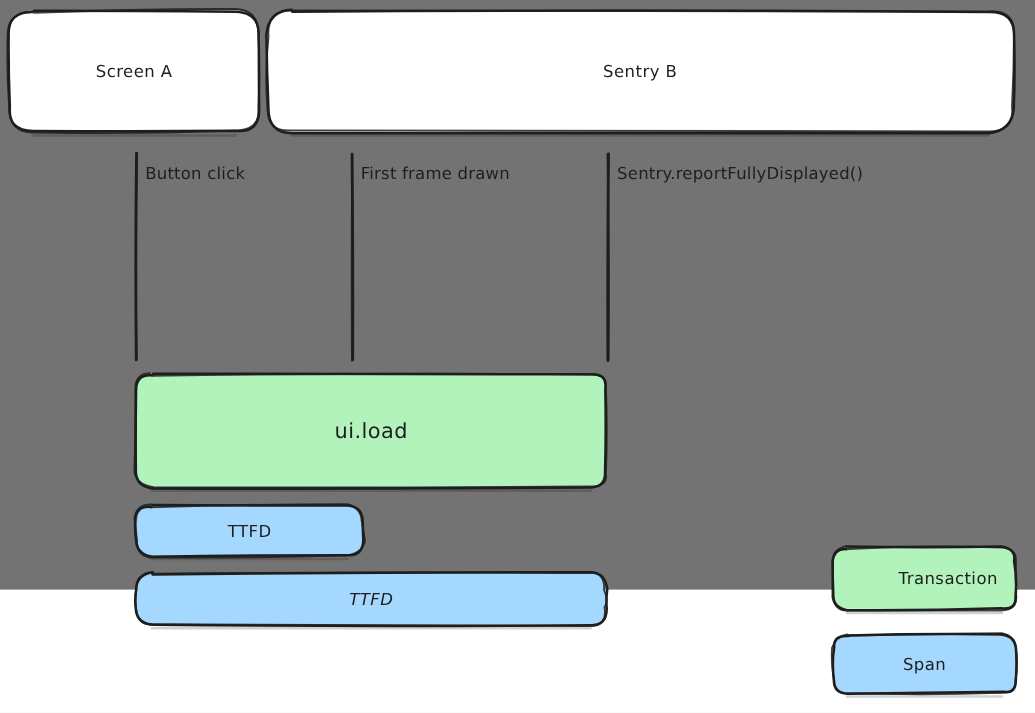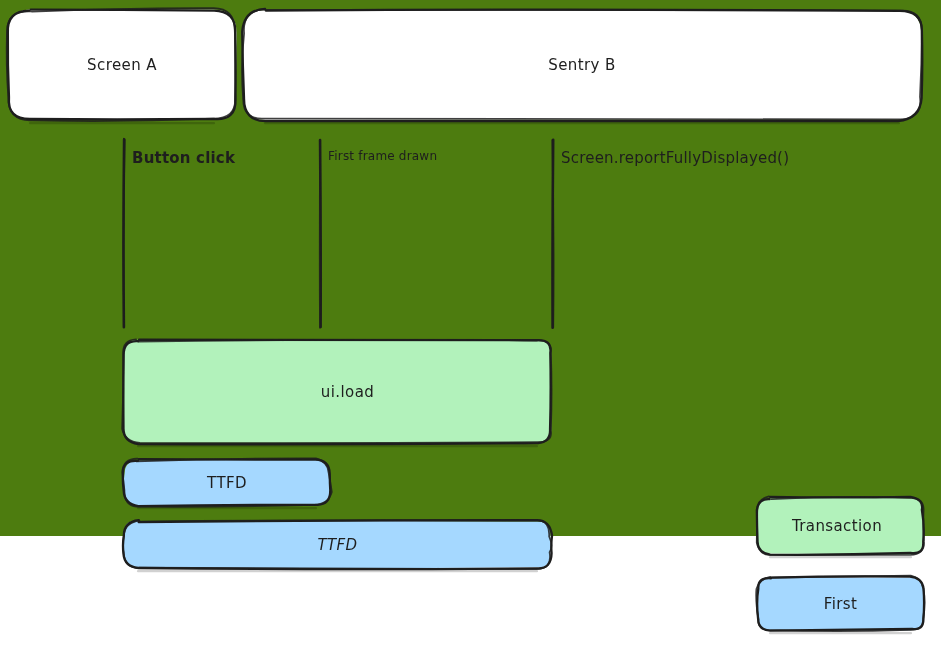--- a/index.html
+++ b/index.html
@@ -11,21 +11,21 @@
   body {
     font-family: "DejaVu Sans", sans-serif;
     width: 941px;
     height: 648px;
     overflow: hidden;
   }
   #canvas {
     position: relative;
     width: 941px;
     height: 536px;
-    background: #4d7c0f;
+    background: #737373;
   }
   #sketch-layer {
     position: absolute;
     left: 0; top: 0;
     width: 941px;
     height: 648px;
     pointer-events: none;
   }
   .node-label {
     position: absolute;
@@ -84,28 +84,28 @@
       <path d="M 769.9207645582967 496.84017546181565 Q 841.3743554577231 497.95204334019684 910.4546178628691 496.81196884163654 Q 924.0499018134549 499.02981779011895 921.8708745202981 509.8246759135742 Q 924.7388187814504 526.2959704411682 923.2123621844687 541.7788794203195 Q 924.0808841651306 554.9287406675052 910.4733558054082 552.9857738294173 Q 839.6971875660122 555.2270930935349 770.245292961318 554.6802146496717 Q 757.9035214969888 552.7335520665627 757.5673720031045 541.8972443100531 Q 756.9489678081126 525.1045751919504 756.8351580114104 510.402719601104 Q 758.2578044248745 498.32409093077297 769.6703215661458 499.2186656788457" fill="none" stroke="#1e1e1e" stroke-width="2.3" stroke-linecap="round" stroke-linejoin="round"></path>
       <path d="M 771.3195608139038 499.0608215338085 Q 840.3606208647601 495.30197315326893 911.8600032432005 497.7954465773422 Q 923.4112088673749 498.93702534842305 923.6151421722025 509.02124360972084 Q 922.966528879758 524.2306374327745 923.8698473194614 541.906484792428 Q 924.896174665261 554.4317519627045 910.2327791444957 555.002550044516 Q 841.0099064606242 555.2884287736472 769.7015133595094 555.0217956949491 Q 759.3761934564449 554.9101472261827 756.7087201286107 542.6691340724472 Q 756.9389984651468 525.667256889632 757.271272954531 509.31169903283006 Q 757.1296797764487 499.32695166314954 768.9141622528434 496.4209724238608" fill="none" stroke="#1e1e1e" stroke-width="1.7" stroke-linecap="round" stroke-linejoin="round" opacity="0.85"></path>
       <path d="M 770.3456358738243 576.9305862460285 Q 840.748879416287 577.3081037842483 910.6291845463217 577.7846747685223 Q 923.7467834740877 577.1399146106094 923.5449333883822 588.6260056320577 Q 924.0024097427726 603.5547972839325 923.6267466120422 618.5821182806045 Q 923.408731931448 629.2959022101015 910.2039779312909 630.1437906835229 Q 840.0651995792985 630.6874405860156 769.2191463433206 630.3448244918138 Q 757.7649450868369 629.9983758058399 757.265924409777 617.605892694369 Q 758.1148032471538 602.752677367255 758.7724390380084 589.4674497742205 Q 758.6131432771683 577.6911372777074 769.6548847623169 577.2367043647915" fill="#a5d8ff" stroke="none" stroke-width="2" stroke-linecap="round" stroke-linejoin="round"></path>
       <path d="M 770 633.2 L 911 633.2" fill="none" stroke="#000000" stroke-width="2.2" stroke-linecap="round" stroke-linejoin="round" opacity="0.18"></path>
       <path d="M 771.1545841919258 577.6658420610707 Q 839.4704804784618 575.852188409986 909.8269086334855 576.706929075485 Q 922.133148557786 577.7169253020081 923.5021018734202 588.5346314526629 Q 924.6825203935615 602.9218698047567 923.4505394019186 619.1117553697434 Q 923.420598749537 630.9473498391453 912.1047800892964 628.8919128205162 Q 839.7013463809155 629.8784700900037 770.1403401117772 630.6383326505777 Q 758.0689794913866 630.1016769474838 758.0347871897742 618.1608356549871 Q 756.1323940026574 602.2910500109662 758.3332801386714 588.5365987384226 Q 757.6288496364839 577.154945155466 771.0986787321046 578.2303331378382" fill="none" stroke="#1e1e1e" stroke-width="2.3" stroke-linecap="round" stroke-linejoin="round"></path>
       <path d="M 769.5323614903725 577.7068206961733 Q 840.3163560520858 576.4146563419048 910.8445673412643 575.5507763178554 Q 921.4475364619866 577.5264465444255 923.5314182554372 588.6686898447108 Q 925.8108254618943 603.4990178628359 923.1051952215843 618.7732658875641 Q 923.4985558440909 630.3634436671157 909.1670639635064 629.8409137386363 Q 841.3378618840128 632.2895447332505 768.6441721080803 630.0752605551388 Q 757.3726007269695 628.9221172705759 758.5468635407276 619.7321879803669 Q 755.3450784623623 601.6746218866203 756.392884948384 588.9157672022935 Q 759.8994558854029 578.5047084894497 770.1954595499672 576.8044674496632" fill="none" stroke="#1e1e1e" stroke-width="1.7" stroke-linecap="round" stroke-linejoin="round" opacity="0.85"></path>
     </svg>
   <div id="labels">
       <div class="node-label centered-label" style="left: 122px; top: 65px; font-size: 15px;">Screen A</div>
       <div class="node-label centered-label" style="left: 582px; top: 65px; font-size: 15px;">Sentry B</div>
-      <div class="node-label marker-label" style="left: 132px; top: 149px; font-size: 15px; font-weight: bold;">Button click</div>
-      <div class="node-label marker-label" style="left: 328px; top: 149px; font-size: 12px;">First frame drawn</div>
-      <div class="node-label marker-label" style="left: 561px; top: 149px; font-size: 15px;">Screen.reportFullyDisplayed()</div>
-      <div class="node-label centered-label" style="left: 337.5px; top: 391.5px; font-size: 15px; margin-left: 10px;">ui.load</div>
+      <div class="node-label marker-label" style="left: 132px; top: 149px; font-size: 15px;">Button click</div>
+      <div class="node-label marker-label" style="left: 328px; top: 149px; font-size: 15px;">First frame drawn</div>
+      <div class="node-label marker-label" style="left: 561px; top: 149px; font-size: 15px;">Sentry.reportFullyDisplayed()</div>
+      <div class="node-label centered-label" style="left: 337.5px; top: 391.5px; font-size: 19px;">ui.load</div>
       <div class="node-label centered-label" style="left: 227px; top: 482.5px; font-size: 15px;">TTFD</div>
       <div class="node-label centered-label" style="left: 337.5px; top: 544.5px; font-size: 15px; font-style: italic;">TTFD</div>
-      <div class="node-label centered-label" style="left: 837px; top: 526px; font-size: 15px;">Transaction</div>
-      <div class="node-label centered-label" style="left: 840.5px; top: 603.5px; font-size: 15px;">First</div>
+      <div class="node-label centered-label" style="left: 862px; top: 526px; font-size: 15px;">Transaction</div>
+      <div class="node-label centered-label" style="left: 840.5px; top: 603.5px; font-size: 15px;">Span</div>
     </div>
   <div id="hits">
       <div class="hit" style="left: 8px; top: 10px; width: 228px; height: 110px;"></div>
       <div class="hit" style="left: 243px; top: 10px; width: 678px; height: 110px;"></div>
       <div class="hit" style="left: 119px; top: 140px; width: 12px; height: 187px;"></div>
       <div class="hit" style="left: 315px; top: 140px; width: 12px; height: 187px;"></div>
       <div class="hit" style="left: 548px; top: 140px; width: 12px; height: 187px;"></div>
       <div class="hit" style="left: 124px; top: 340px; width: 427px; height: 103px;"></div>
       <div class="hit" style="left: 124px; top: 460px; width: 206px; height: 45px;"></div>
       <div class="hit" style="left: 124px; top: 521px; width: 427px; height: 47px;"></div>

